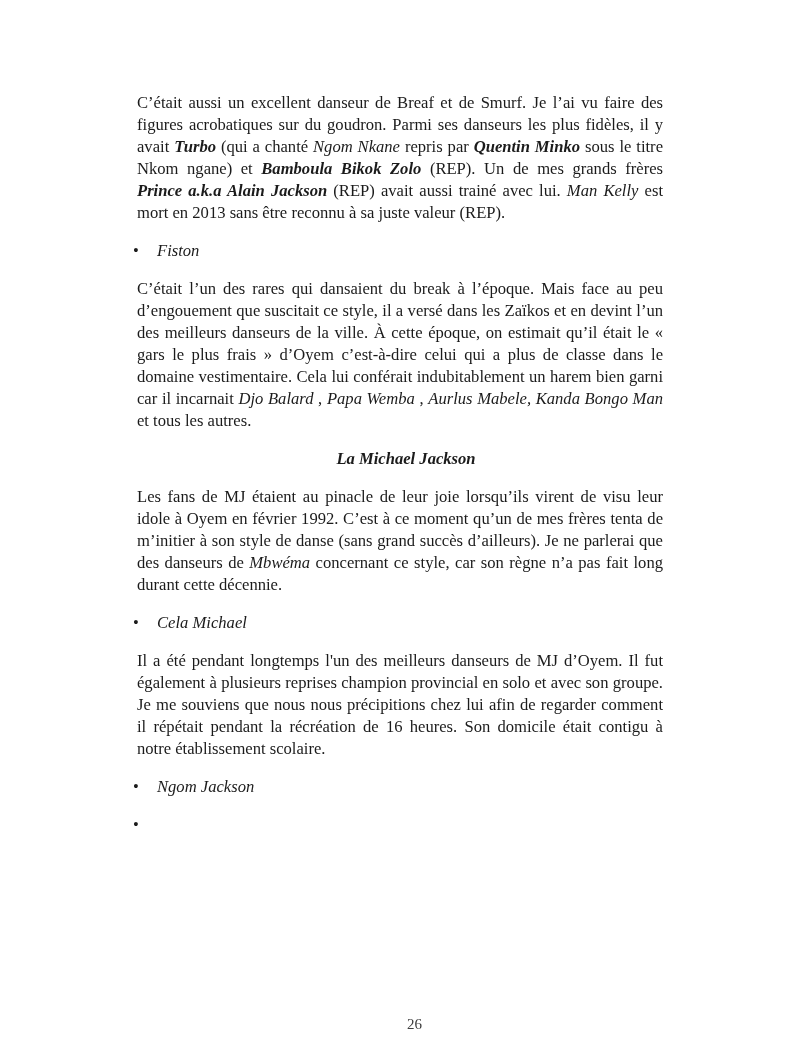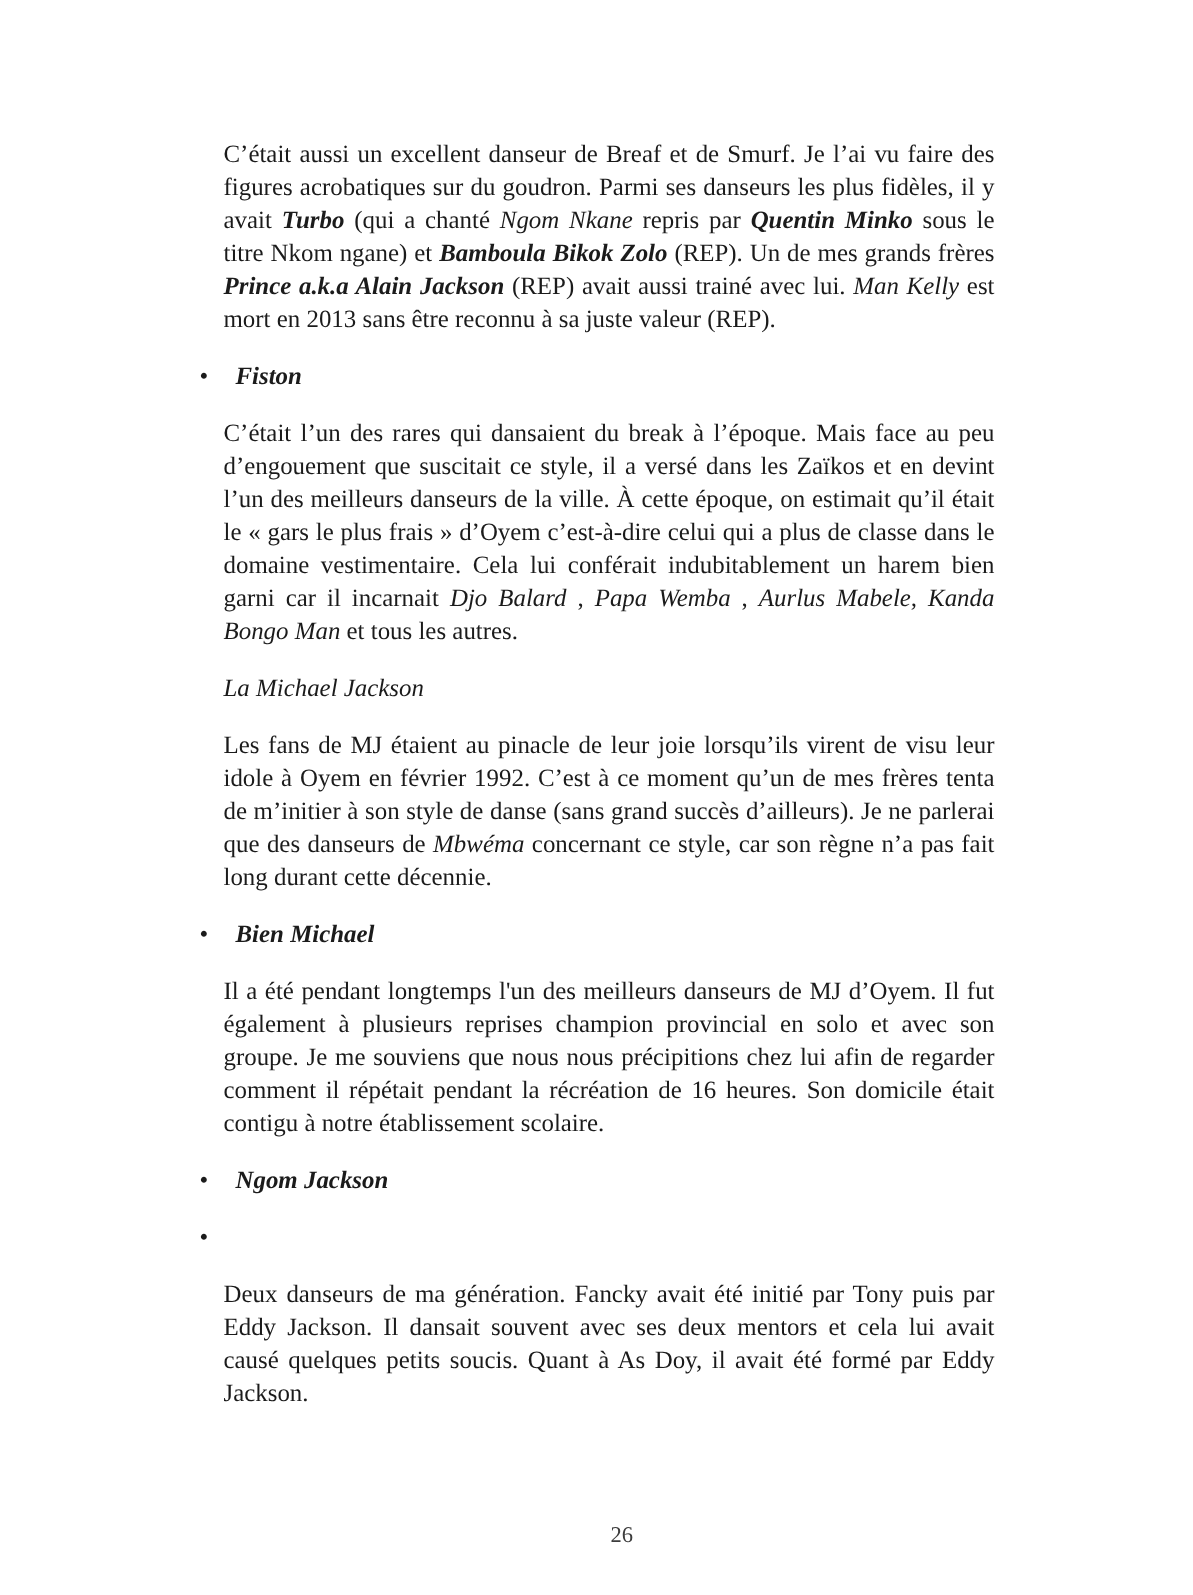--- a/index.html
+++ b/index.html
@@ -15,43 +15,43 @@
   .page-content {
     position: absolute;
     left: 133px;
     top: 92px;
     width: 530px;
     font-size: 16.6px;
     line-height: 22px;
     text-align: justify;
   }
   .para {
-    margin: 0 0 16px 16px;
+    margin: 0 0 16px 4px;
   }
   .it { font-style: italic; }
   .bi { font-style: italic; font-weight: bold; }
   .heading {
     margin: 0 0 16px 16px;
-    font-weight: normal;
+    font-weight: bold;
     font-style: italic;
-    text-align: left;
+    text-align: center;
   }
   .bullet-item {
     margin: 0 0 16px 0;
     display: flex;
     text-align: left;
   }
   .bullet-marker {
     flex: 0 0 24px;
     width: 24px;
     font-style: normal;
     font-weight: normal;
   }
   .bullet-text {
-    font-weight: bold;
+    font-weight: normal;
     font-style: italic;
   }
   .page-number {
     position: absolute;
     left: 17px;
     top: 1016px;
     width: 795px;
     text-align: center;
     font-size: 15px;
     color: #3d3d3d;
@@ -64,26 +64,25 @@
     <p class="para"><span>C’était aussi un excellent danseur de Breaf et de Smurf. Je l’ai vu faire des figures acrobatiques sur du goudron. Parmi ses danseurs les plus fidèles, il y avait </span><span class="bi">Turbo</span><span> (qui a chanté </span><span class="it">Ngom Nkane</span><span> repris par </span><span class="bi">Quentin Minko</span><span> sous le titre Nkom ngane) et </span><span class="bi">Bamboula Bikok Zolo</span><span> (REP). Un de mes grands frères </span><span class="bi">Prince a.k.a Alain Jackson</span><span> (REP) avait aussi trainé avec lui. </span><span class="it">Man Kelly</span><span> est mort en 2013 sans être reconnu à sa juste valeur (REP).</span></p>
     <div class="bullet-item">
       <span class="bullet-marker">•</span>
       <span class="bullet-text">Fiston</span>
     </div>
     <p class="para"><span>C’était l’un des rares qui dansaient du break à l’époque. Mais face au peu d’engouement que suscitait ce style, il a versé dans les Zaïkos et en devint l’un des meilleurs danseurs de la ville. À cette époque, on estimait qu’il était le « gars le plus frais » d’Oyem c’est-à-dire celui qui a plus de classe dans le domaine vestimentaire. Cela lui conférait indubitablement un harem bien garni car il incarnait </span><span class="it">Djo Balard</span><span> , </span><span class="it">Papa Wemba</span><span> , </span><span class="it">Aurlus Mabele, Kanda Bongo Man</span><span> et tous les autres.</span></p>
     <div class="heading">La Michael Jackson</div>
     <p class="para"><span>Les fans de MJ étaient au pinacle de leur joie lorsqu’ils virent de visu leur idole à Oyem en février 1992. C’est à ce moment qu’un de mes frères tenta de m’initier à son style de danse (sans grand succès d’ailleurs). Je ne parlerai que des danseurs de </span><span class="it">Mbwéma</span><span> concernant ce style, car son règne n’a pas fait long durant cette décennie.</span></p>
     <div class="bullet-item">
       <span class="bullet-marker">•</span>
-      <span class="bullet-text">Bien Michael</span>
+      <span class="bullet-text">Cela Michael</span>
     </div>
     <p class="para"><span>Il a été pendant longtemps l'un des meilleurs danseurs de MJ d’Oyem. Il fut également à plusieurs reprises champion provincial en solo et avec son groupe. Je me souviens que nous nous précipitions chez lui afin de regarder comment il répétait pendant la récréation de 16 heures. Son domicile était contigu à notre établissement scolaire.</span></p>
     <div class="bullet-item">
       <span class="bullet-marker">•</span>
       <span class="bullet-text">Ngom Jackson</span>
     </div>
     <div class="bullet-item">
       <span class="bullet-marker">•</span>
     </div>
-    <p class="para"><span>Deux danseurs de ma génération. Fancky avait été initié par Tony puis par Eddy Jackson. Il dansait souvent avec ses deux mentors et cela lui avait causé quelques petits soucis. Quant à As Doy, il avait été formé par Eddy Jackson.</span></p>
   </div>
 
 <div class="page-number">26</div>
 
 </body></html>

